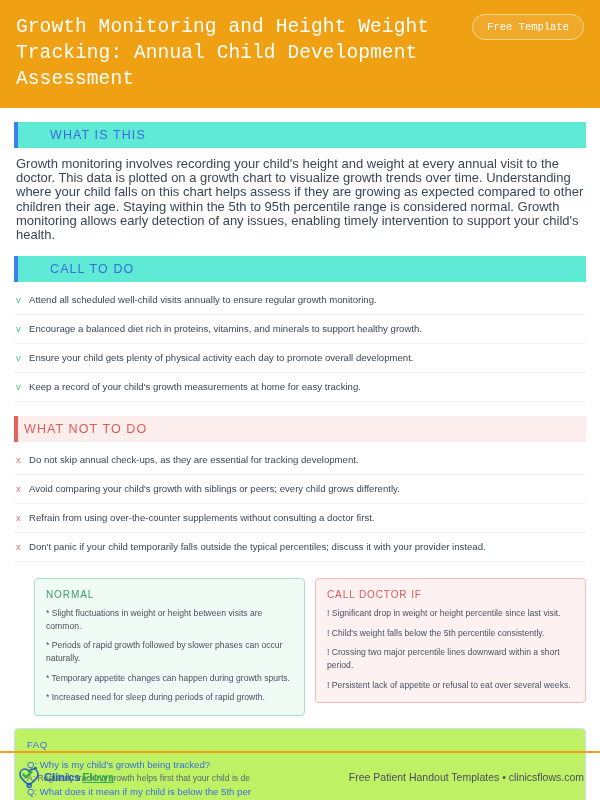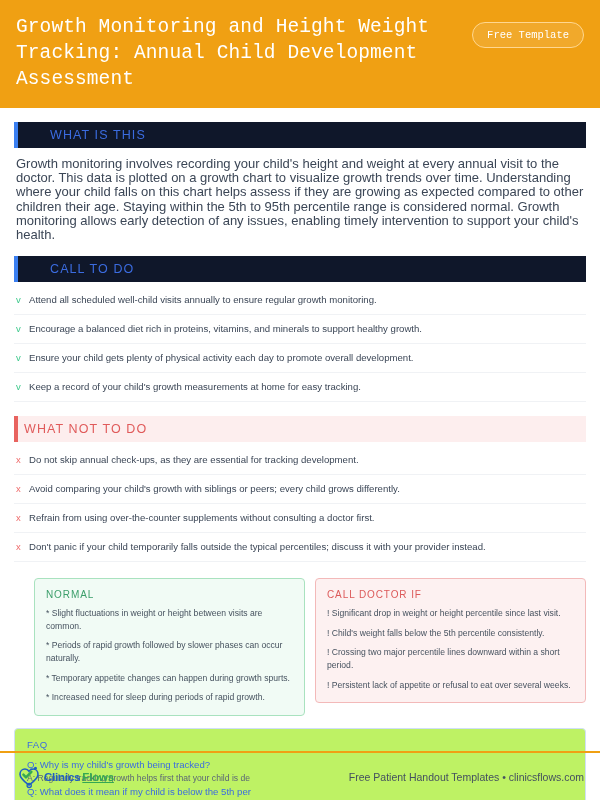--- a/index.html
+++ b/index.html
@@ -31,21 +31,20 @@
     color: #ffffff;
     font-size: 19.5px;
     line-height: 26px;
     font-weight: 400;
     letter-spacing: 0.1px;
     max-width: 440px;
     margin: 0;
   }
   .badge {
     flex: 0 0 auto;
-    margin-top: 8px;
     border: 1px solid #ffd790;
     border-radius: 999px;
     color: #ffffff;
     font-size: 10.5px;
     padding: 6px 14px;
     background: rgba(255,255,255,0.10);
     white-space: nowrap;
   }
 
   
@@ -58,21 +57,21 @@
     margin-top: 14px;
     height: 26px;
     display: flex;
     align-items: center;
     font-size: 12.5px;
     letter-spacing: 1.1px;
     padding-left: 10px;
     position: relative;
   }
   .sec-head.blue {
-    background: #0f172a;
+    background: #5eead4;
     color: #3b6ce0;
     padding-left: 36px;
   }
   .sec-head.blue::before {
     content: "";
     position: absolute;
     left: 0; top: 0; bottom: 0;
     width: 3.5px;
     background: #3b7ff0;
   }

